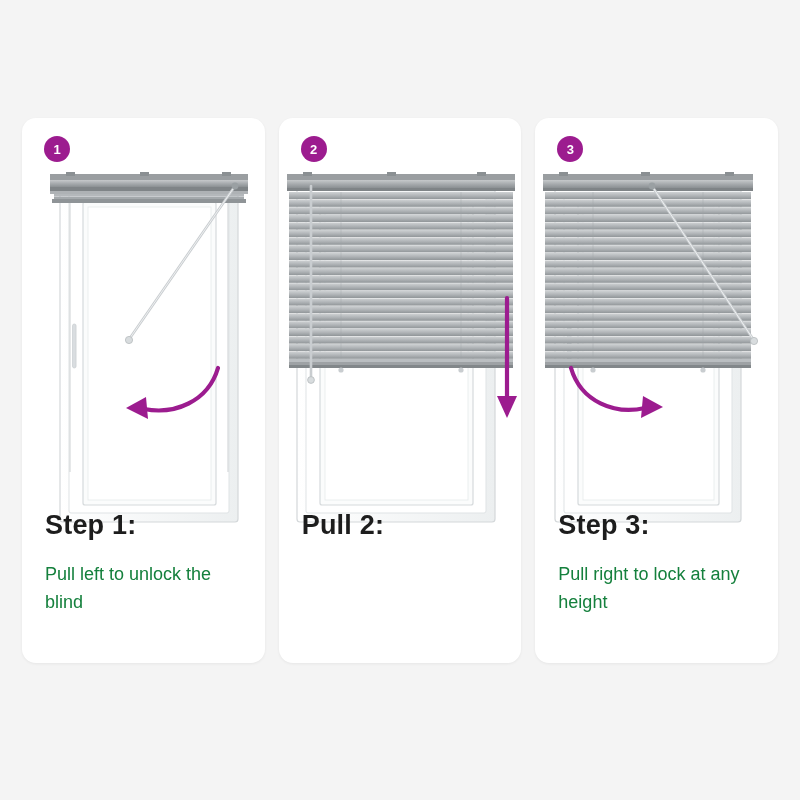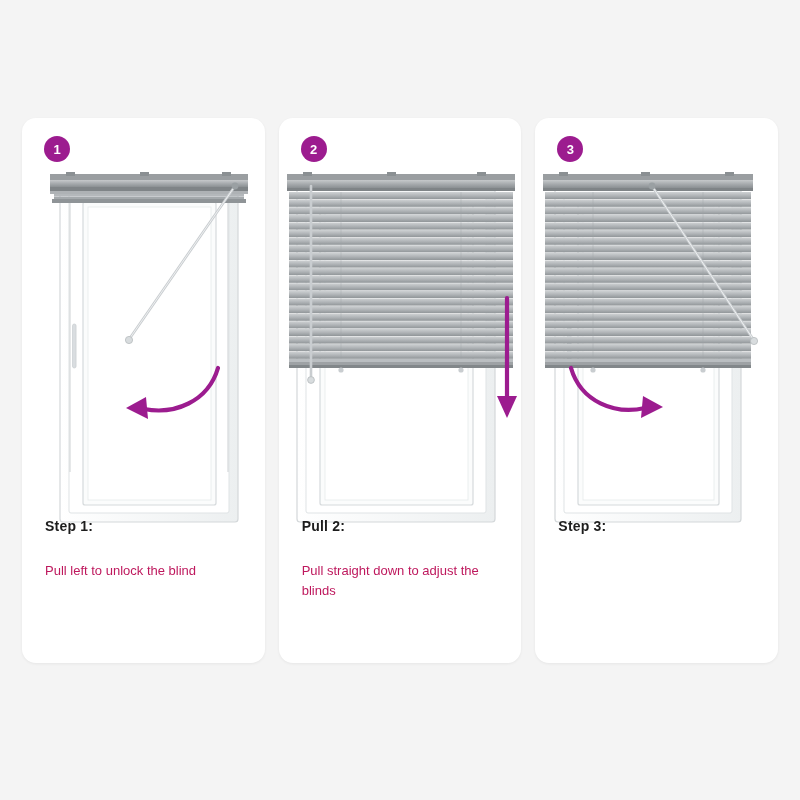--- a/index.html
+++ b/index.html
@@ -54,34 +54,34 @@
   .illus {
     position: absolute;
     left: 0;
     top: 38px;
     width: 243px;
     height: 380px;
   }
   .step-title {
     position: absolute;
     left: 23px;
-    top: 400px;
-    font-size: 14px;
+    top: 392px;
+    font-size: 27px;
     font-weight: bold;
     color: #1d1d1d;
     letter-spacing: 0.2px;
   }
   .step-desc {
     position: absolute;
     left: 23px;
     top: 443px;
     width: 200px;
-    font-size: 13px;
+    font-size: 18px;
     line-height: 1.55;
-    color: #be185d;
+    color: #15803d;
   }
 </style>
 </head>
 <body>
 
 <div class="board">
 
   <div class="cards">
 
     <div class="card">
@@ -224,21 +224,20 @@
           <circle cx="32" cy="224" r="3.4" fill="#d8dcde" stroke="#b6bbbe" stroke-width="0.8"></circle>
         </g>
 
         <g>
           <line x1="228" y1="142" x2="228" y2="242" stroke="#9c1c8f" stroke-width="4.2" stroke-linecap="round"></line>
           <path d="M 218 240 L 238 240 L 228 262 Z" fill="#9c1c8f"></path>
         </g>
       </svg>
 
       <div class="step-title">Pull 2:</div>
-      <div class="step-desc">Pull straight down to adjust the blinds</div>
     </div>
 
     <div class="card">
       <div class="badge">3</div>
 
       <svg class="illus" viewBox="0 0 243 380" xmlns="http://www.w3.org/2000/svg">
         <defs>
           <linearGradient id="frame3" x1="0" y1="0" x2="1" y2="0">
             <stop offset="0" stop-color="#ffffff"></stop>
             <stop offset="1" stop-color="#eceff0"></stop>
@@ -311,16 +310,17 @@
           <circle cx="219" cy="185" r="3.6" fill="#d8dcde" stroke="#b6bbbe" stroke-width="0.8"></circle>
         </g>
 
         <g>
           <path d="M 36 212 C 46 246, 80 259, 110 252" fill="none" stroke="#9c1c8f" stroke-width="4.2" stroke-linecap="round"></path>
           <path d="M 108 240 L 128 251 L 106 262 Z" fill="#9c1c8f"></path>
         </g>
       </svg>
 
       <div class="step-title">Step 3:</div>
+      <div class="step-desc">Pull right to lock at any height</div>
     </div>
 
   </div>
 </div>
 
 </body></html>

